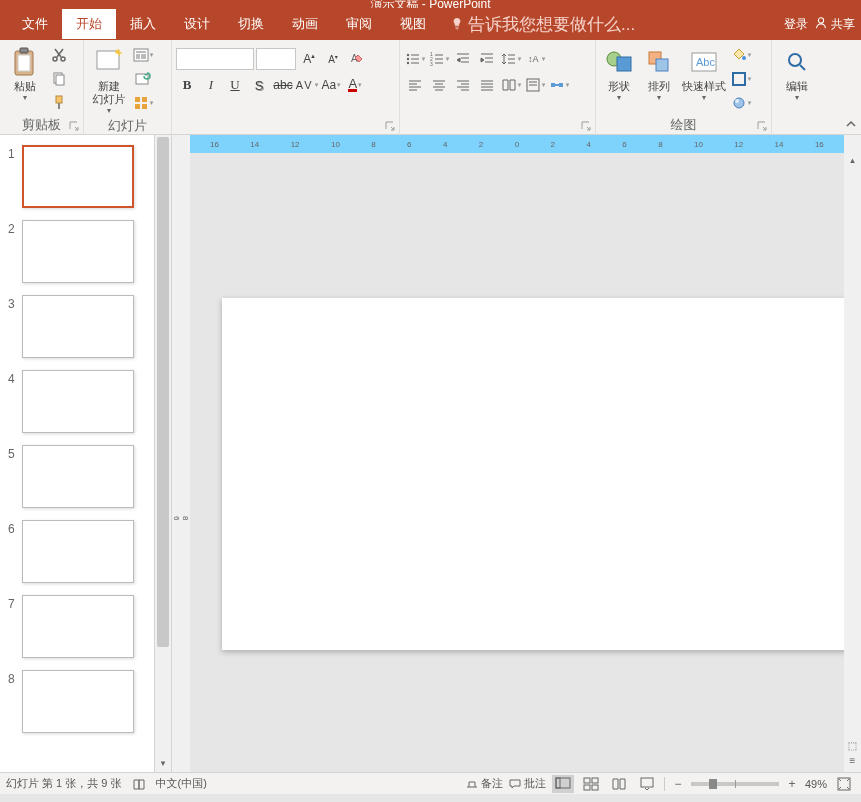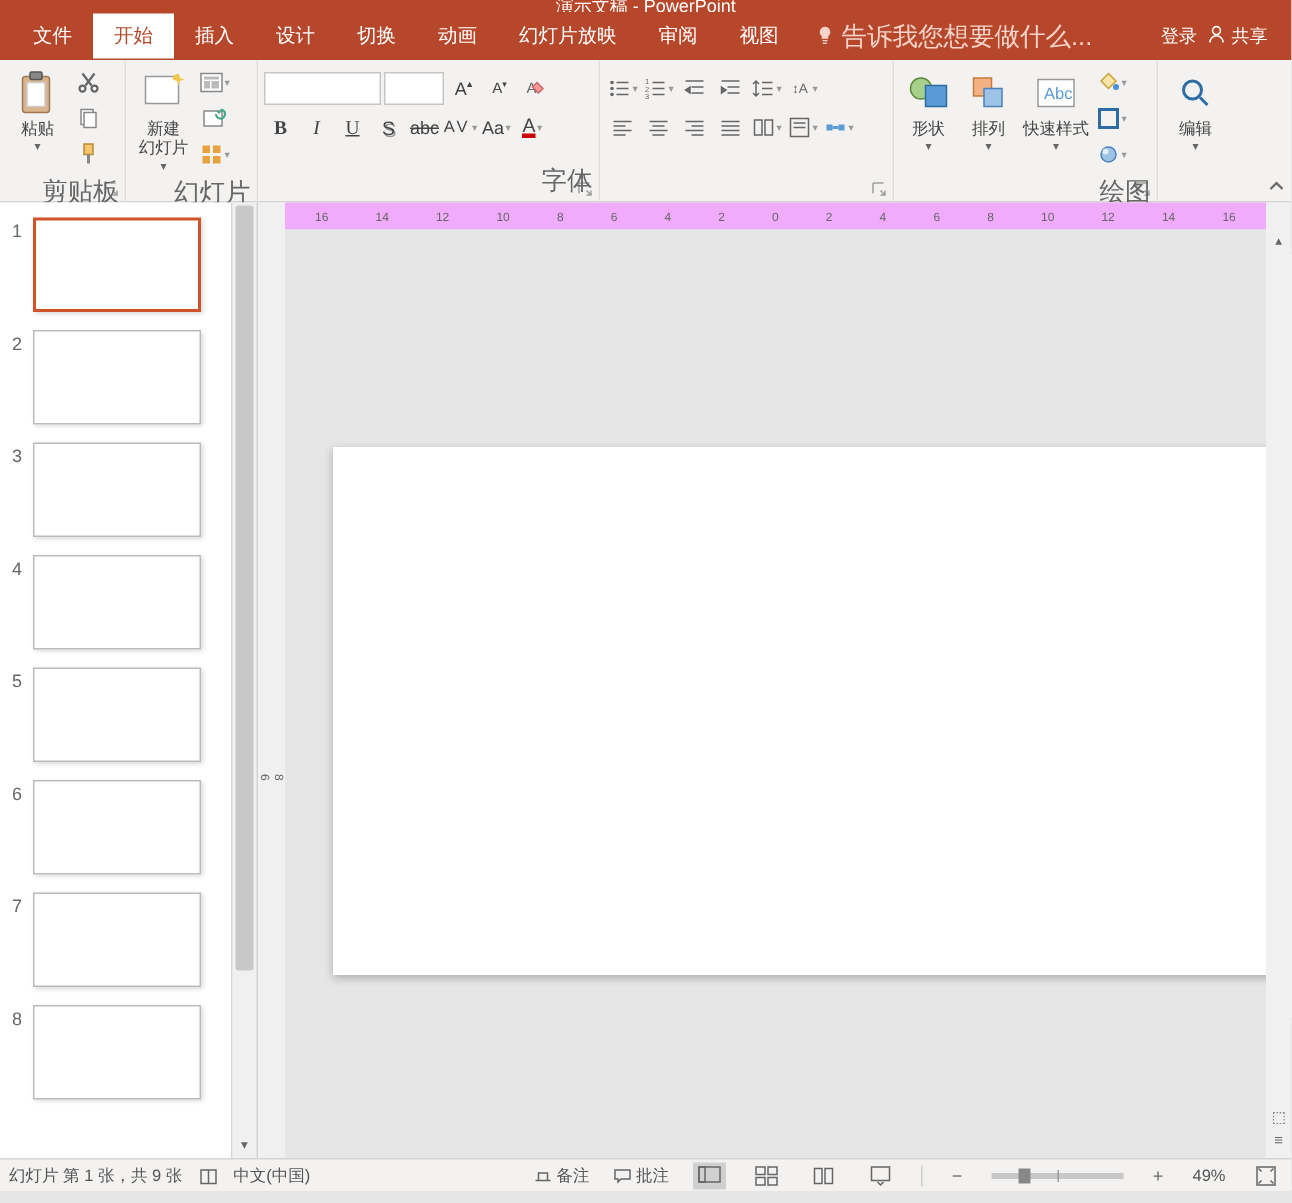--- a/index.html
+++ b/index.html
@@ -8,28 +8,28 @@
 
 .titlebar { height:8px; background:#B7472A; position:relative; }
 .titlebar .title { position:absolute; left:50%; transform:translateX(-50%); top:-4px; color:#fff; font-size:12px; white-space:nowrap; }
 
 
 .tabstrip { height:32px; background:#B7472A; display:flex; align-items:center; padding-left:8px; position:relative; }
 .tabstrip .tab { color:#fff; font-size:13px; padding:6px 14px; cursor:pointer; }
 .tabstrip .tab.active { background:#fff; color:#B7472A; }
 .tabstrip .tell { display:flex; align-items:center; color:#f5d3cb; font-size:17px; margin-left:10px; }
 .tabstrip .tell svg { margin-right:4px; }
-.tabstrip .rightctl { position:absolute; right:16px; top:0; height:32px; display:flex; align-items:center; gap:6px; color:#fff; font-size:12px; }
+.tabstrip .rightctl { position:absolute; right:6px; top:0; height:32px; display:flex; align-items:center; gap:6px; color:#fff; font-size:12px; }
 .tabstrip .rightctl .share { display:flex; gap:3px; }
 
 
 .ribbon { height:95px; background:#f3f2f1; border-bottom:1px solid #d4d4d4; display:flex; position:relative; }
 .group { border-right:1px solid #e1dfdd; display:flex; flex-direction:column; justify-content:space-between; padding:4px 4px 0 4px; height:95px; position:relative; }
 .group .controls { display:flex; align-items:flex-start; gap:2px; flex:1; }
-.group .label { text-align:right; font-size:17px; color:#666; padding:2px 0 3px; width:100%; position:relative; }
+.group .label { text-align:center; font-size:13px; color:#666; padding:2px 0 3px; width:100%; position:relative; }
 .group .launcher { position:absolute; right:2px; bottom:3px; width:12px; height:12px; cursor:pointer; }
 .group .launcher svg { opacity:.6; }
 
 .bigbtn { display:flex; flex-direction:column; align-items:center; width:42px; padding-top:2px; cursor:pointer; }
 .bigbtn .ico { width:32px; height:32px; display:flex; align-items:center; justify-content:center; }
 .bigbtn .cap { font-size:11px; color:#444; text-align:center; line-height:13px; margin-top:2px; }
 .bigbtn .drop { font-size:8px; color:#666; }
 
 .col { display:flex; flex-direction:column; gap:2px; justify-content:center; }
 .row { display:flex; align-items:center; gap:2px; }
@@ -55,36 +55,36 @@
 
 .panelscroll { width:17px; background:#f0f0f0; border-right:1px solid #d4d4d4; position:relative; }
 .panelscroll .sthumb { position:absolute; left:2px; right:2px; top:2px; height:510px; background:#c8c8c8; border-radius:2px; }
 .panelscroll .arrowdn { position:absolute; bottom:2px; left:0; right:0; height:14px; display:flex; align-items:center; justify-content:center; font-size:9px; color:#666; }
 
 
 .vruler { width:18px; background:#f0f0f0; position:relative; font-size:8px; color:#666; overflow:hidden; }
 .vruler .ticks { position:absolute; top:130px; bottom:0; left:0; right:0; display:flex; flex-direction:column; justify-content:space-between; align-items:center; writing-mode:vertical-rl; }
 
 .editor { flex:1; display:flex; flex-direction:column; position:relative; }
-.hruler { height:18px; background:#f0abfc; position:relative; overflow:hidden; font-size:8px; color:#666; }
+.hruler { height:18px; background:#7dd3fc; position:relative; overflow:hidden; font-size:8px; color:#666; }
 .hruler .ticks { position:absolute; left:20px; right:20px; top:0; bottom:0; display:flex; justify-content:space-between; align-items:center; }
 .hruler .tick, .vruler .tick { font-size:8px; color:#666; }
 
 .canvasarea { flex:1; position:relative; background:#e6e6e6; overflow:hidden; }
 .slide { position:absolute; left:32px; top:145px; width:628px; height:352px; background:#fff; box-shadow:0 2px 6px rgba(0,0,0,.25); }
 
 
 .rightscroll { width:17px; background:#f0f0f0; position:relative; }
 .rightscroll .arrowup { position:absolute; top:18px; left:0; right:0; height:14px; display:flex; align-items:center; justify-content:center; font-size:9px; color:#666; }
 .rightscroll .extra { position:absolute; bottom:6px; left:0; right:0; display:flex; flex-direction:column; align-items:center; gap:4px; font-size:10px; color:#666; }
 
 
 .statusbar { height:22px; background:#f3f2f1; border-top:1px solid #d4d4d4; display:flex; align-items:center; font-size:11px; color:#555; padding:0 6px; position:relative; }
 .statusbar .left { display:flex; align-items:center; gap:10px; }
-.statusbar .right { position:absolute; right:6px; top:0; bottom:0; display:flex; align-items:center; gap:16px; }
+.statusbar .right { position:absolute; right:6px; top:0; bottom:0; display:flex; align-items:center; gap:6px; }
 .viewbtn { width:22px; height:18px; display:flex; align-items:center; justify-content:center; cursor:pointer; }
 .viewbtn.active { background:#d0d0d0; }
 .zoomslider { width:88px; height:4px; background:#c8c8c8; position:relative; }
 .zoomslider .zthumb { position:absolute; left:18px; top:-3px; width:8px; height:10px; background:#888; }
 .zoomslider .zmid { position:absolute; left:50%; top:-2px; width:1px; height:8px; background:#999; }
 .zbtn { width:14px; height:14px; display:flex; align-items:center; justify-content:center; font-size:12px; color:#666; cursor:pointer; }
 .statuslink { display:flex; align-items:center; gap:3px; cursor:pointer; }
 </style>
 </head>
 <body>
@@ -93,21 +93,20 @@
   <span class="title">演示文稿 - PowerPoint</span>
 </div>
 
 <div class="tabstrip">
   <div class="tab">文件</div>
   <div class="tab active">开始</div>
   <div class="tab">插入</div>
   <div class="tab">设计</div>
   <div class="tab">切换</div>
   <div class="tab">动画</div>
-  <div class="tab">幻灯片放映</div>
   <div class="tab">审阅</div>
   <div class="tab">视图</div>
   <div class="tell">
     <svg width="14" height="14" viewBox="0 0 16 16">
         <path d="M8 1a4 4 0 0 0-2.5 7.1V10h5V8.1A4 4 0 0 0 8 1zM6 11h4v1H6zm.5 2h3v1h-3z" fill="#f5d3cb"></path>
       </svg>
     <span>告诉我您想要做什么...</span>
   </div>
   <div class="rightctl">
     <span>登录</span>
@@ -249,21 +248,20 @@
         <div class="smallbtn">
             <span style="font-size:12px">Aa</span>
             <span class="tinydrop">▾</span>
           </div>
         <div class="smallbtn">
             <span style="font-size:13px;border-bottom:3px solid #c00;line-height:11px;display:inline-block">A</span>
             <span class="tinydrop">▾</span>
           </div>
       </div>
     </div>
-    <div class="label">字体</div>
     <div class="launcher"><svg width="10" height="10" viewBox="0 0 10 10">
           <path d="M1 1h7M1 1v7M6 6l3 3M9 6v3h-3" stroke="#666" fill="none"></path>
         </svg></div>
   </div>
 
   <div class="group" style="width:196px">
     <div class="controls" style="flex-direction:column;gap:4px;align-items:flex-start;padding-top:4px">
       <div class="row">
         <div class="smallbtn">
             <svg width="16" height="16" viewBox="0 0 16 16">

